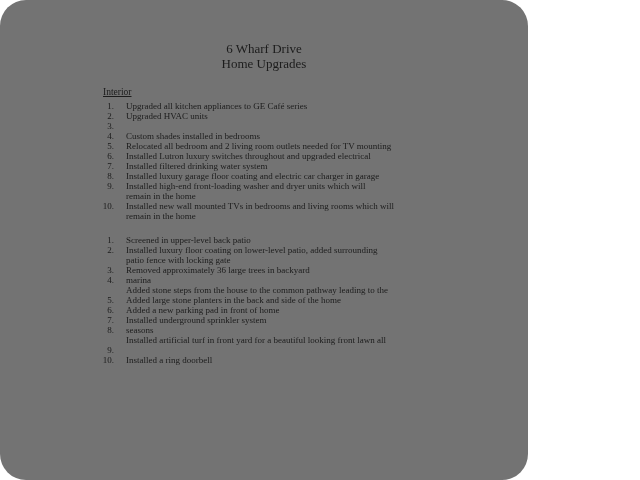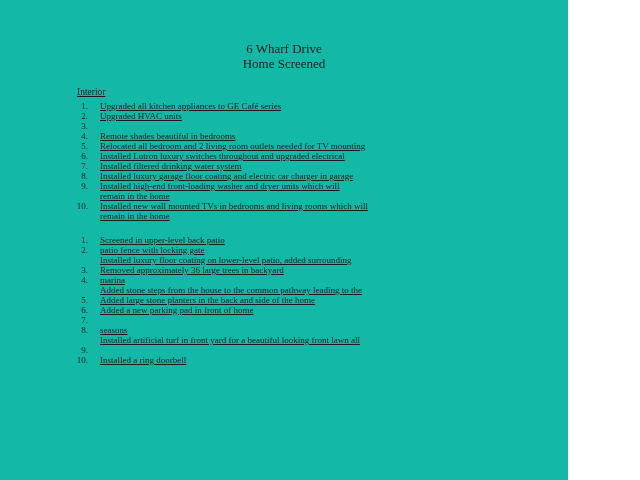--- a/index.html
+++ b/index.html
@@ -2,35 +2,36 @@
 <html><head>
 <meta charset="utf-8">
 <style>
   html, body {
     margin: 0;
     padding: 0;
     background: #ffffff;
   }
   .page {
     position: relative;
-    width: 568px;
+    width: 528px;
     height: 480px;
-    background: #14b8a6;
+    background: #737373;
     overflow: hidden;
     font-family: "Liberation Serif", "DejaVu Serif", serif;
     color: #1c1c1c;
+    border-radius: 26px;
   }
   .title-block {
     padding-top: 41px;
     text-align: center;
     font-size: 13px;
     line-height: 15px;
   }
   .doc-body {
-    margin-left: 77px;
+    margin-left: 103px;
     margin-top: 16px;
     font-size: 9px;
   }
   .section { margin-bottom: 14px; }
   .heading {
     font-size: 9.5px;
     line-height: 11px;
     text-decoration: underline;
     text-underline-offset: 1px;
   }
@@ -44,31 +45,30 @@
   }
   .num {
     flex: none;
     width: 16px;
     text-align: right;
     line-height: 10px;
   }
   .txt {
     margin-left: 12px;
     line-height: 10px;
-    text-decoration: underline;
   }
   .line { white-space: nowrap; }
 </style>
 </head>
 <body>
 
 <div class="page">
   <div class="title-block">
     <div>6 Wharf Drive</div>
-    <div>Home Screened</div>
+    <div>Home Upgrades</div>
   </div>
   <div class="doc-body">
       <section class="section">
         <div class="heading">Interior</div>
         <div class="list">
           <div class="row">
             <span class="num">1.</span>
             <span class="txt">
               <div class="line">Upgraded all kitchen appliances to GE Café series</div>
             </span>
@@ -78,21 +78,21 @@
             <span class="txt">
               <div class="line">Upgraded HVAC units</div>
             </span>
           </div>
           <div class="row">
             <span class="num">3.</span>
           </div>
           <div class="row">
             <span class="num">4.</span>
             <span class="txt">
-              <div class="line">Remote shades beautiful in bedrooms</div>
+              <div class="line">Custom shades installed in bedrooms</div>
             </span>
           </div>
           <div class="row">
             <span class="num">5.</span>
             <span class="txt">
               <div class="line">Relocated all bedroom and 2 living room outlets needed for TV mounting</div>
             </span>
           </div>
           <div class="row">
             <span class="num">6.</span>
@@ -132,22 +132,22 @@
         <div class="list">
           <div class="row">
             <span class="num">1.</span>
             <span class="txt">
               <div class="line">Screened in upper-level back patio</div>
             </span>
           </div>
           <div class="row">
             <span class="num">2.</span>
             <span class="txt">
+              <div class="line">Installed luxury floor coating on lower-level patio, added surrounding</div>
               <div class="line">patio fence with locking gate</div>
-              <div class="line">Installed luxury floor coating on lower-level patio, added surrounding</div>
             </span>
           </div>
           <div class="row">
             <span class="num">3.</span>
             <span class="txt">
               <div class="line">Removed approximately 36 large trees in backyard</div>
             </span>
           </div>
           <div class="row">
             <span class="num">4.</span>
@@ -163,20 +163,23 @@
             </span>
           </div>
           <div class="row">
             <span class="num">6.</span>
             <span class="txt">
               <div class="line">Added a new parking pad in front of home</div>
             </span>
           </div>
           <div class="row">
             <span class="num">7.</span>
+            <span class="txt">
+              <div class="line">Installed underground sprinkler system</div>
+            </span>
           </div>
           <div class="row">
             <span class="num">8.</span>
             <span class="txt">
               <div class="line">seasons</div>
               <div class="line">Installed artificial turf in front yard for a beautiful looking front lawn all</div>
             </span>
           </div>
           <div class="row">
             <span class="num">9.</span>

